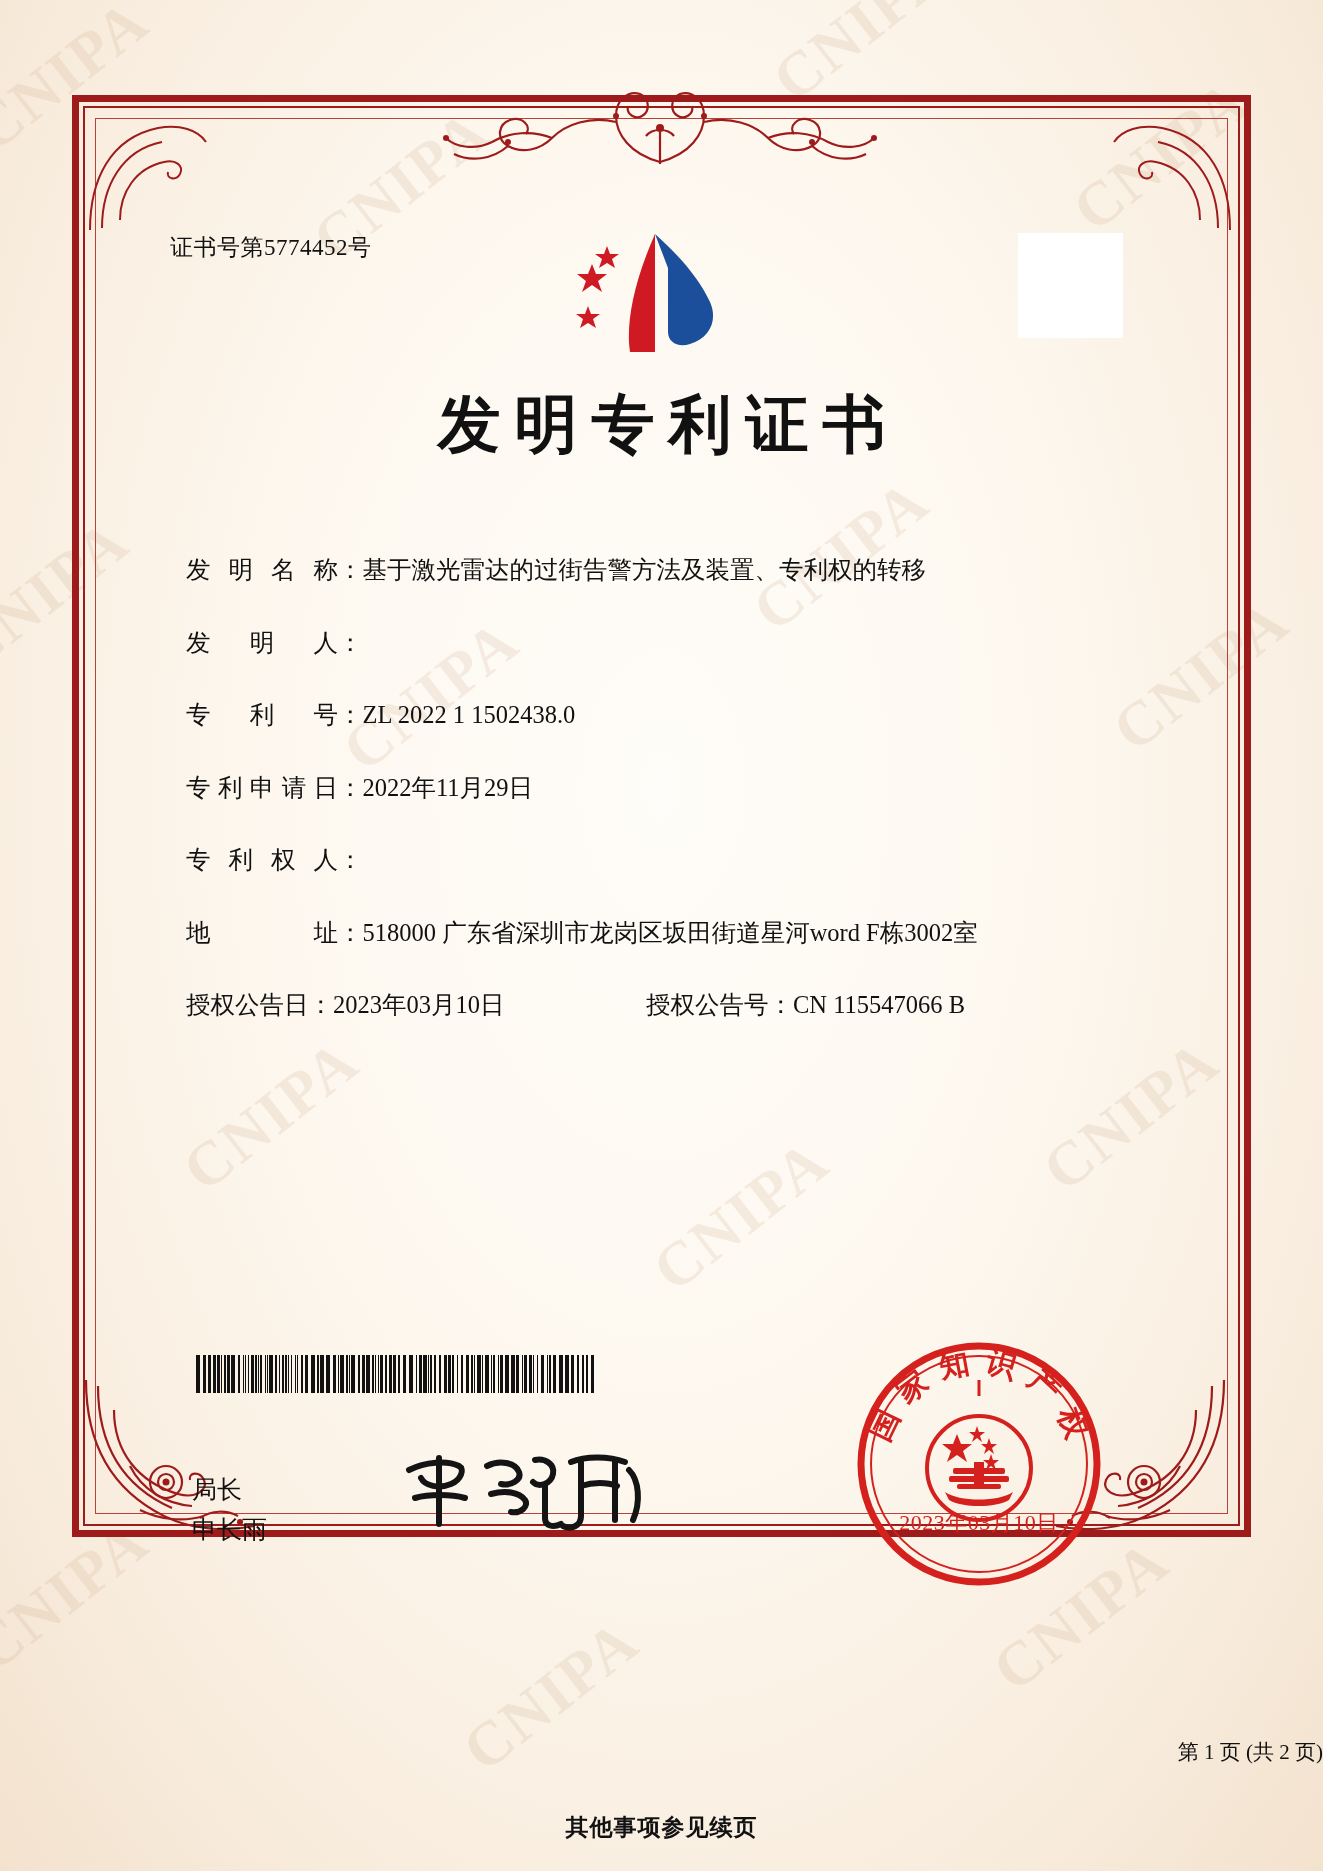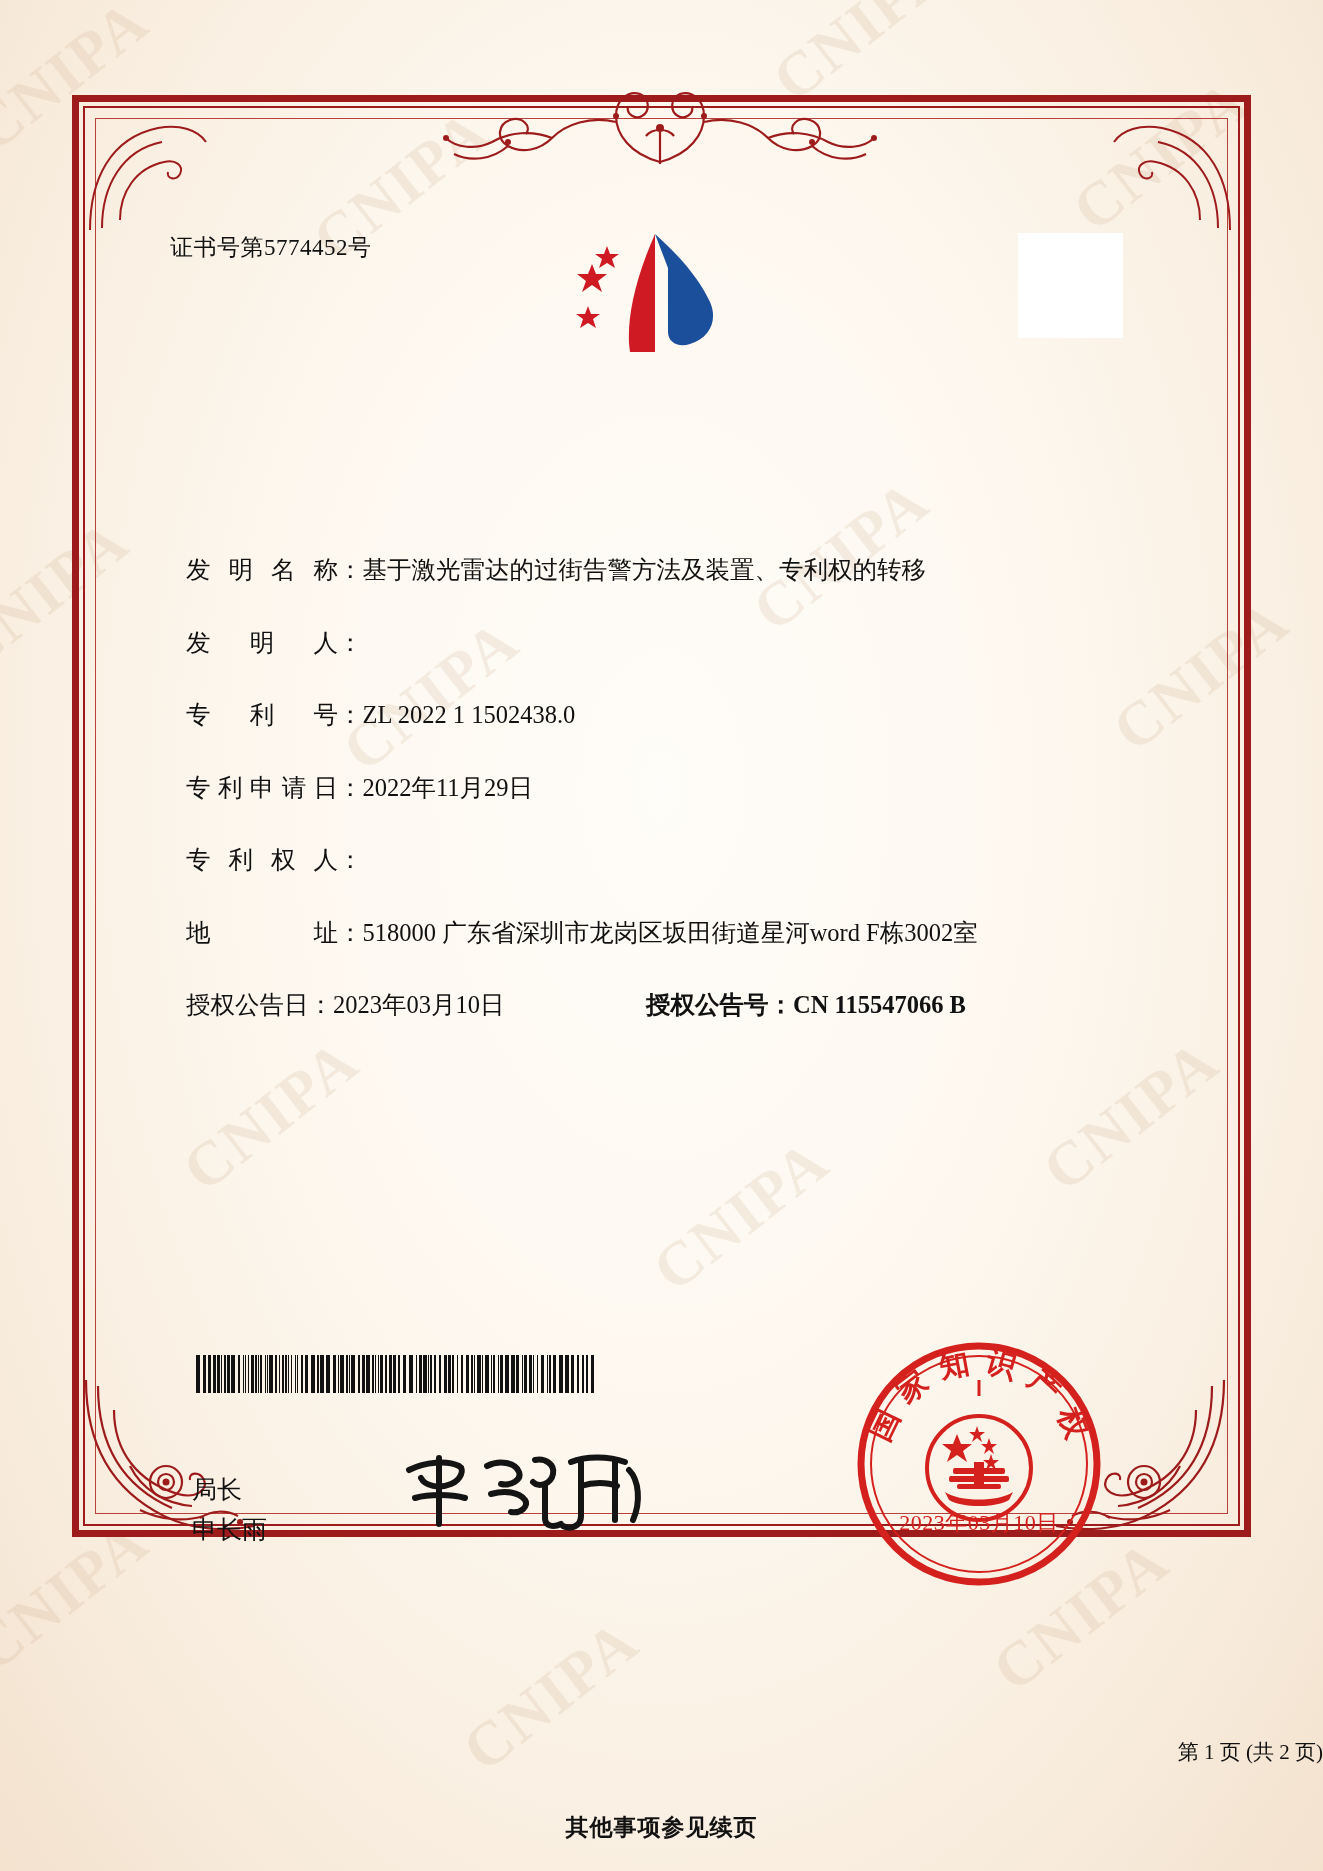--- a/index.html
+++ b/index.html
@@ -200,21 +200,20 @@
     margin-bottom: 0;
   }
   .pub-left {
     display: flex;
     align-items: baseline;
     flex: 0 0 460px;
   }
   .pub-right {
     display: flex;
     align-items: baseline;
-    font-weight: bold;
   }
   .pub-label {
     white-space: nowrap;
   }
 
   
   .paras {
     position: absolute;
     left: 186px;
     top: 1090px;
@@ -415,20 +414,21 @@
     <g fill="#cf1a24">
       <polygon points="32,36 36,46 47,46 38,53 42,64 32,57 22,64 26,53 17,46 28,46"></polygon>
       <polygon points="28,78 31,86 40,86 33,91 36,100 28,95 20,100 23,91 16,86 25,86"></polygon>
       <polygon points="52,16 55,24 64,24 57,29 60,38 52,33 44,38 47,29 40,24 49,24" opacity="0"></polygon>
     </g>
     <g fill="#cf1a24">
       <polygon points="47,18 50,26 59,26 52,31 55,40 47,35 39,40 42,31 35,26 44,26"></polygon>
     </g>
   </svg>
 
+  <div class="title">发明专利证书</div>
 
   <div class="fields">
 
     <div class="frow">
       <div class="flabel">
           <span>发</span>
           <span>明</span>
           <span>名</span>
           <span>称</span>
         </div>

